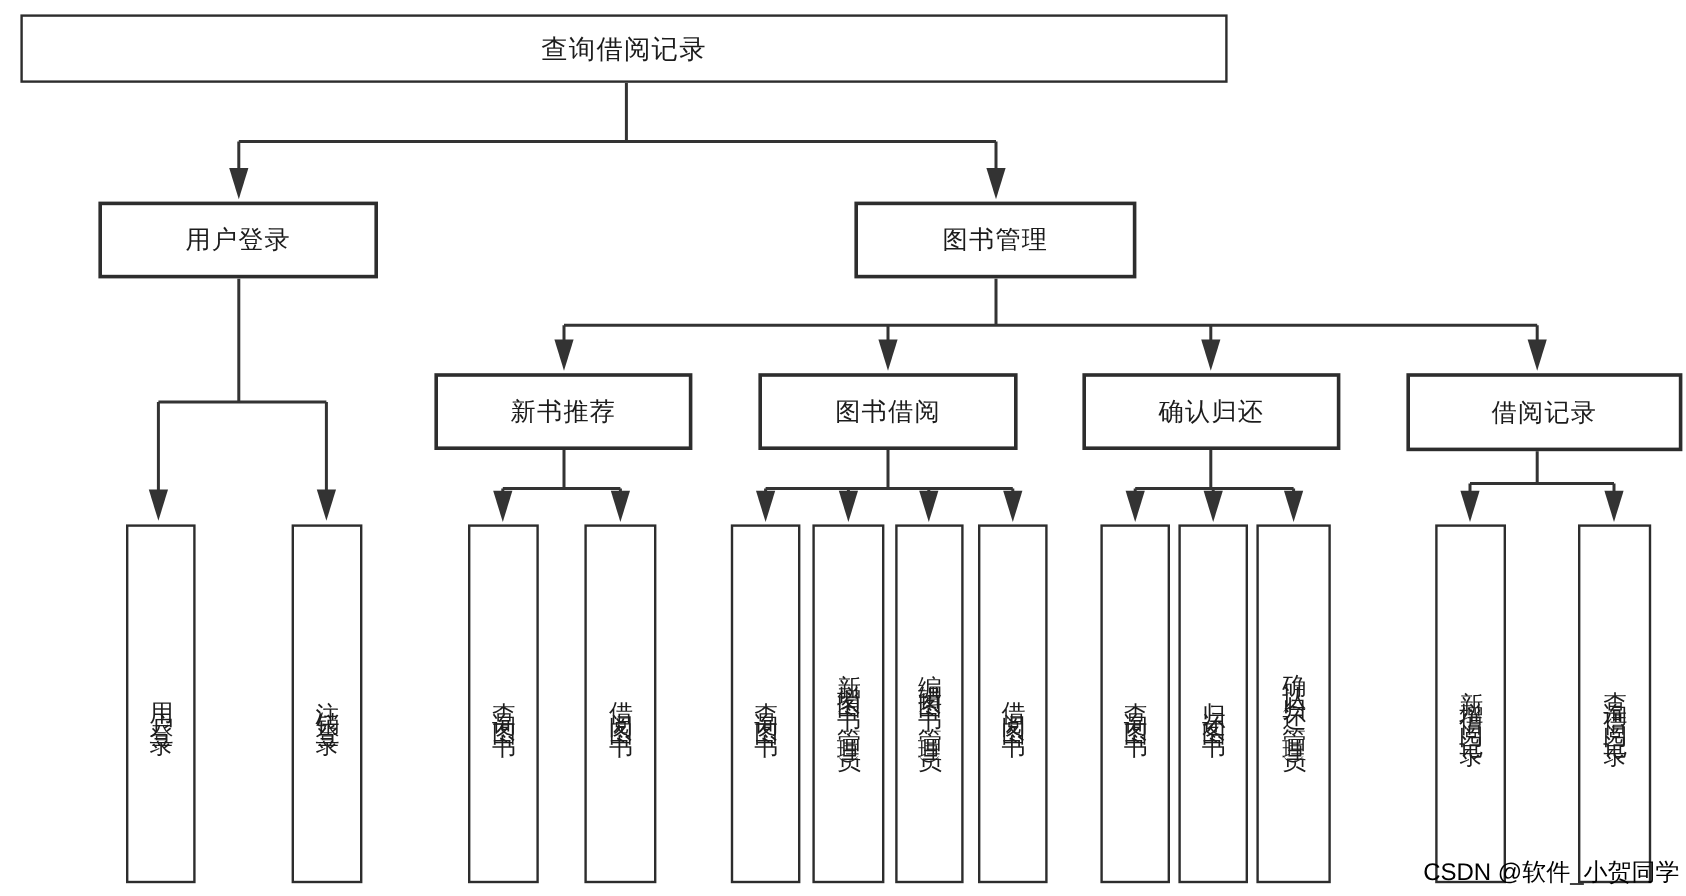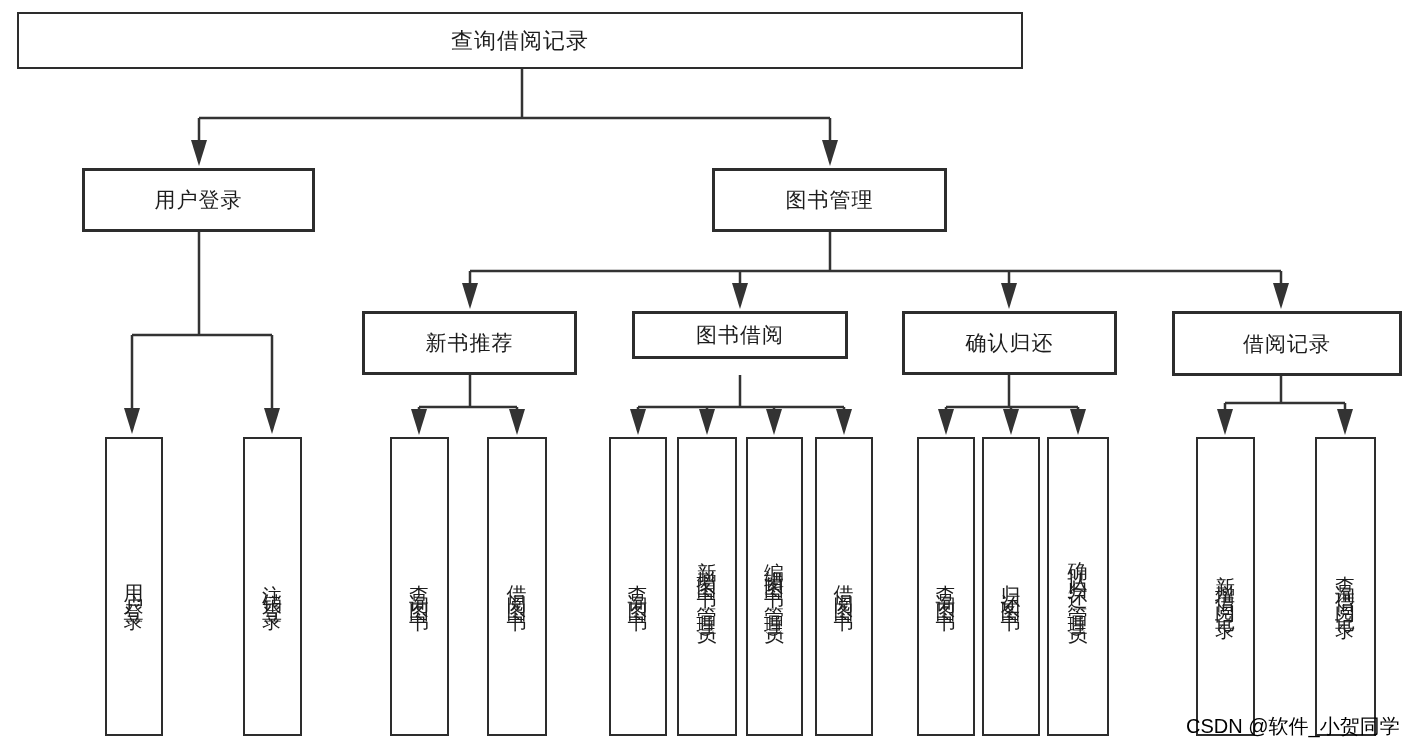--- a/index.html
+++ b/index.html
@@ -108,21 +108,21 @@
   <div class="node node-h" style="left:82px; top:168px; width:233px; height:64px;">
     <span>用户登录</span>
   </div>
   <div class="node node-h" style="left:712px; top:168px; width:235px; height:64px;">
     <span>图书管理</span>
   </div>
 
   <div class="node node-h" style="left:362px; top:311px; width:215px; height:64px;">
     <span>新书推荐</span>
   </div>
-  <div class="node node-h" style="left:632px; top:311px; width:216px; height:48px;">
+  <div class="node node-h" style="left:632px; top:311px; width:216px; height:64px;">
     <span>图书借阅</span>
   </div>
   <div class="node node-h" style="left:902px; top:311px; width:215px; height:64px;">
     <span>确认归还</span>
   </div>
   <div class="node node-h" style="left:1172px; top:311px; width:230px; height:65px;">
     <span>借阅记录</span>
   </div>
 
   <div class="node node-v" style="left:105px; top:437px; width:58px; height:299px;">

